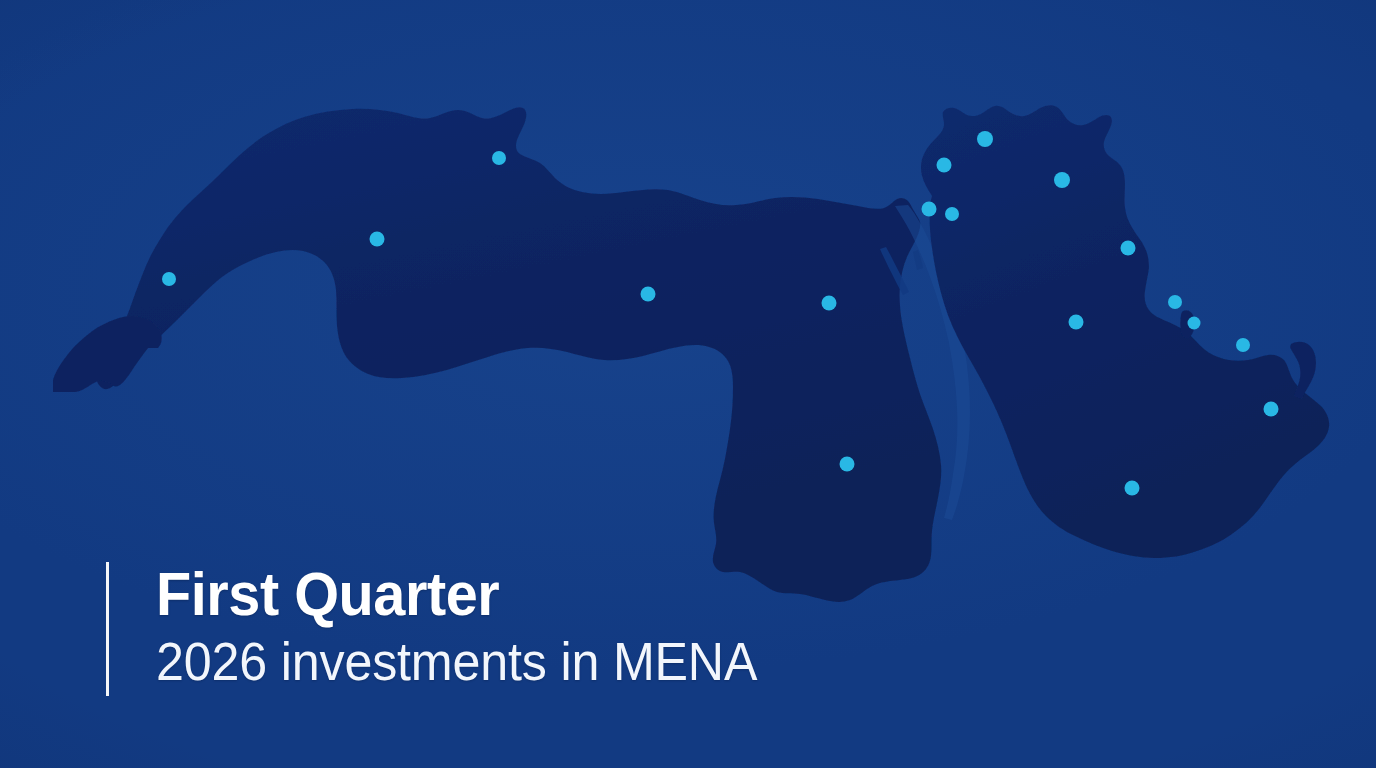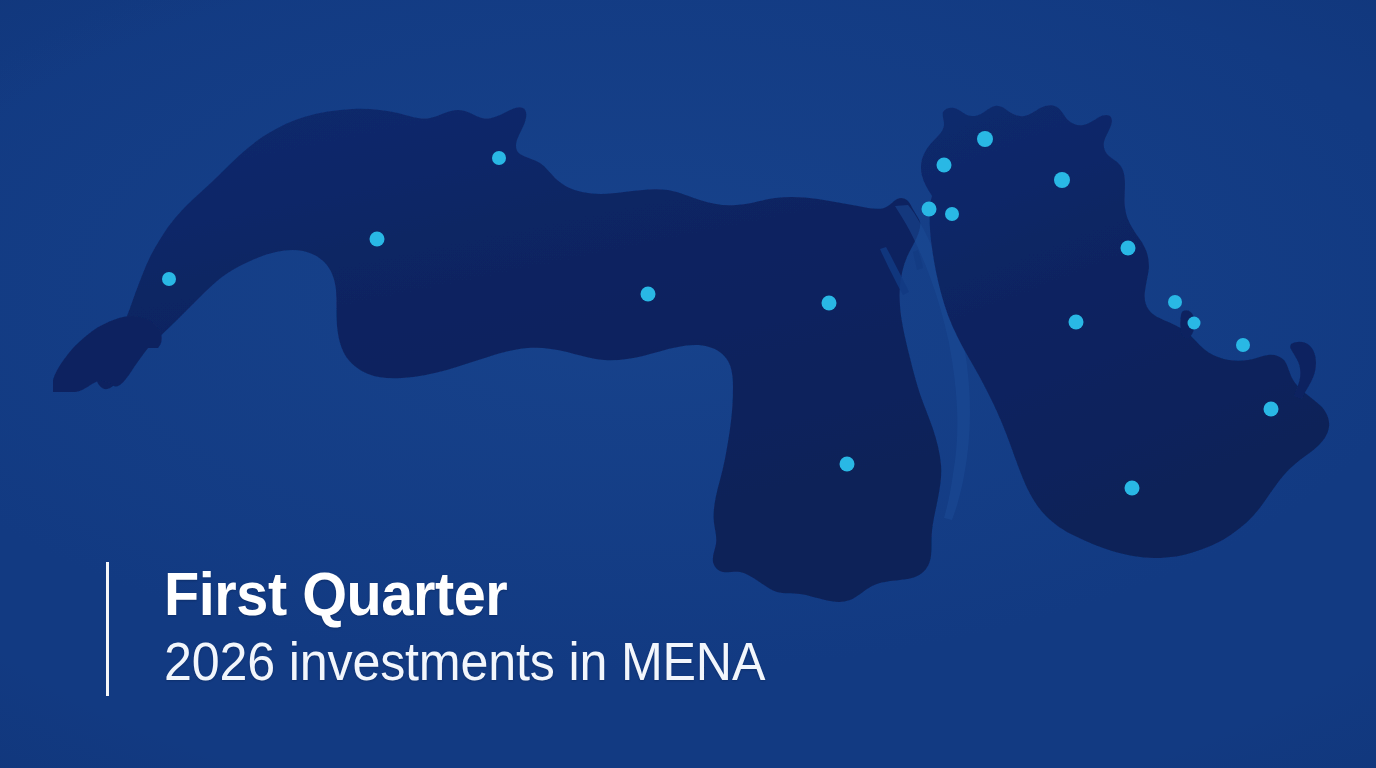--- a/index.html
+++ b/index.html
@@ -38,21 +38,20 @@
   .city-dot { }
 
   
   #title-block {
     position: absolute;
     left: 106px;
     top: 562px;
     height: 134px;
     display: flex;
     align-items: stretch;
-    gap: 8px;
   }
   #title-rule {
     width: 3px;
     background: #ffffff;
     flex: 0 0 3px;
     opacity: 0.96;
   }
   #title-text {
     padding-left: 47px;
     display: flex;

